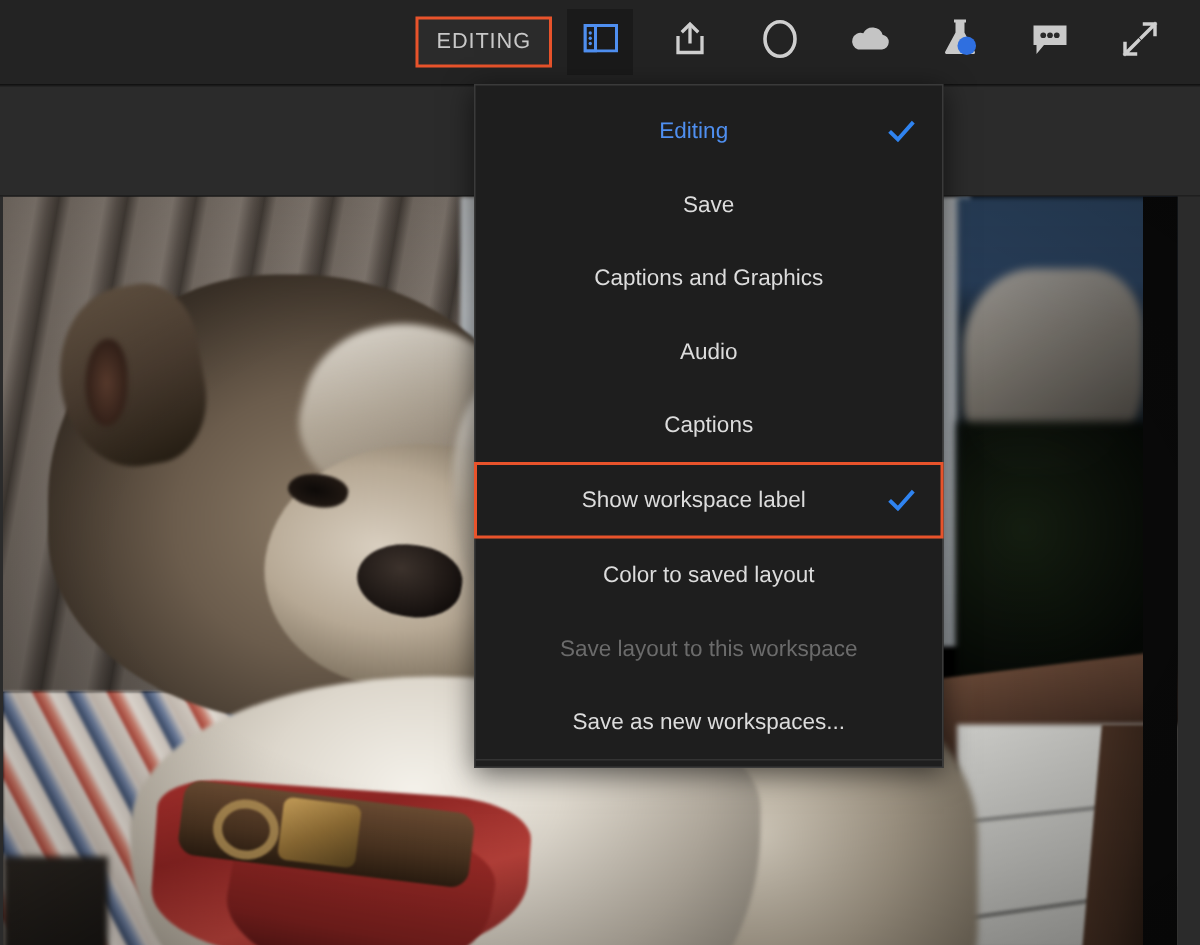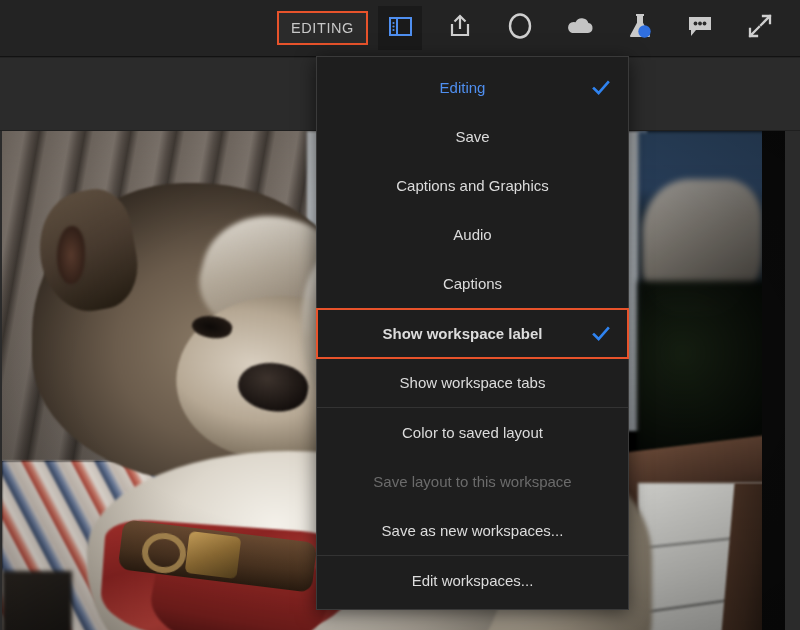--- a/index.html
+++ b/index.html
@@ -317,21 +317,20 @@
     color: #dcdcdc;
     font-size: 15px;
     white-space: nowrap;
   }
   .menu-item .mi-label { flex: 1; }
   .menu-item.checked-blue .mi-label { color: #4f8ff0; }
   .menu-item.disabled .mi-label { color: #6b6b6b; }
   .menu-item.highlight {
     outline: 2px solid #e8532b;
     outline-offset: -1px;
-    font-weight: bold;
   }
   .menu-sep {
     height: 1px;
     background: #333333;
     margin: 0 0 0 0;
   }
   .check {
     width: 18px; height: 18px;
     flex: 0 0 auto;
     margin-right: 2px;
@@ -493,32 +492,26 @@
       </div>
       <div class="menu-sep"></div>
       <div class="menu-item highlight">
         <span class="mi-label">Show workspace label</span>
         <span class="check">
           <svg width="18" height="18" viewBox="0 0 18 18">
             <path d="M2 9.5 L6.6 14 L16 3.4" fill="none" stroke="#2f83f0" stroke-width="2.6" stroke-linecap="square"></path>
           </svg>
         </span>
       </div>
-      <div class="menu-item">
-        <span class="mi-label">Show workspace tabs</span>
-      </div>
       <div class="menu-sep"></div>
       <div class="menu-item">
         <span class="mi-label">Color to saved layout</span>
       </div>
       <div class="menu-item disabled">
         <span class="mi-label">Save layout to this workspace</span>
       </div>
       <div class="menu-item">
         <span class="mi-label">Save as new workspaces...</span>
       </div>
       <div class="menu-sep"></div>
-      <div class="menu-item">
-        <span class="mi-label">Edit workspaces...</span>
-      </div>
     </div>
 
 </div>
 
 </body></html>

